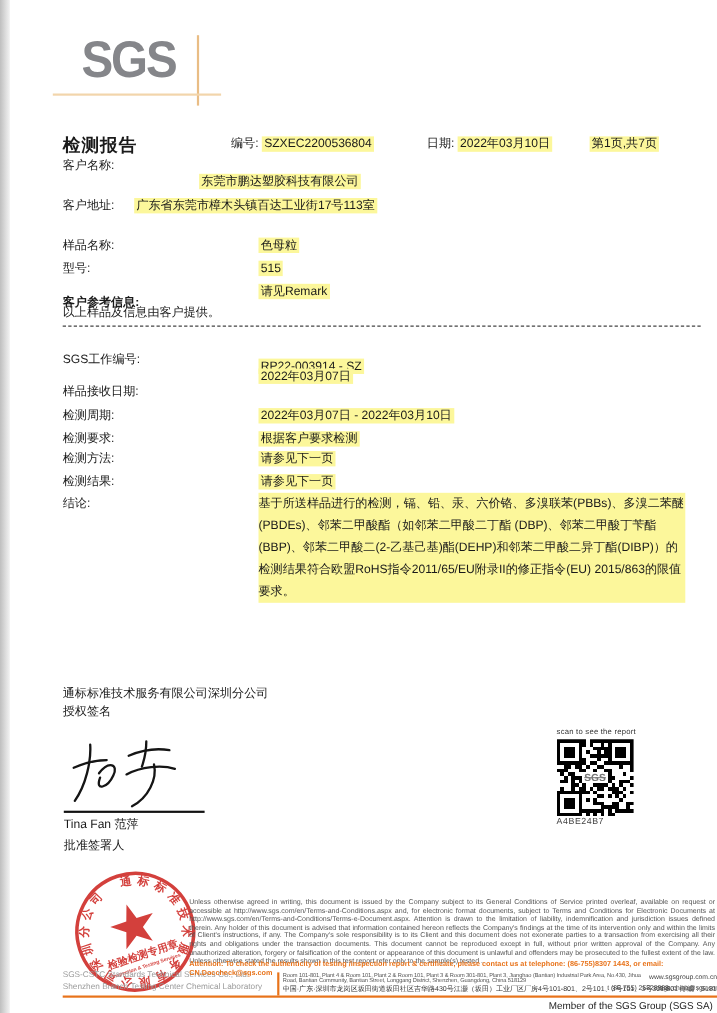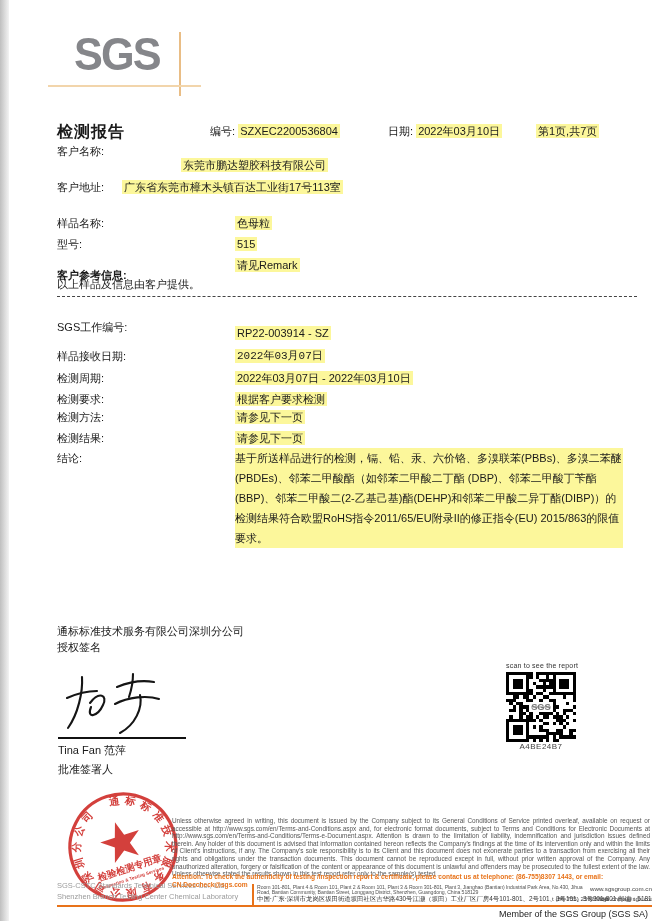--- a/index.html
+++ b/index.html
@@ -79,21 +79,21 @@
   <div class="abs t" style="left:235px; top:237px;"><span class="hl">515</span></div>
   <div class="abs t row-label" style="top:268px;font-weight:bold;">客户参考信息:</div>
   <div class="abs t" style="left:235px; top:258px;"><span class="hl">请见Remark</span></div>
   <div class="abs t row-label" style="top:277px;">以上样品及信息由客户提供。</div>
 
   <div class="abs dashedline" style="left:57px; top:296px; width:580px;"></div>
 
   <div class="abs t row-label" style="top:320px;">SGS工作编号:</div>
   <div class="abs t" style="left:235px; top:326px;"><span class="hl">RP22-003914 - SZ</span></div>
   <div class="abs t row-label" style="top:349px;">样品接收日期:</div>
-  <div class="abs t" style="left:235px; top:349px;font-family:Liberation Mono, monospace;"><span class="hl">2022年03月07日</span></div>
+  <div class="abs t" style="left:235px; top:335px;"><span class="hl">2022年03月07日</span></div>
   <div class="abs t row-label" style="top:371px;">检测周期:</div>
   <div class="abs t" style="left:235px; top:371px;"><span class="hl">2022年03月07日 - 2022年03月10日</span></div>
   <div class="abs t row-label" style="top:392px;">检测要求:</div>
   <div class="abs t" style="left:235px; top:392px;"><span class="hl">根据客户要求检测</span></div>
   <div class="abs t row-label" style="top:410px;">检测方法:</div>
   <div class="abs t" style="left:235px; top:410px;"><span class="hl">请参见下一页</span></div>
   <div class="abs t row-label" style="top:431px;">检测结果:</div>
   <div class="abs t" style="left:235px; top:431px;"><span class="hl">请参见下一页</span></div>
 
   <div class="abs t row-label" style="top:451px;">结论:</div>
@@ -254,21 +254,21 @@
       <rect x="1" y="1" width="5" height="5" fill="#fff"></rect>
       <rect x="2" y="2" width="3" height="3" fill="#000"></rect>
       <rect x="14" y="0" width="7" height="7" fill="#000"></rect>
       <rect x="15" y="1" width="5" height="5" fill="#fff"></rect>
       <rect x="16" y="2" width="3" height="3" fill="#000"></rect>
       <rect x="0" y="14" width="7" height="7" fill="#000"></rect>
       <rect x="1" y="15" width="5" height="5" fill="#fff"></rect>
       <rect x="2" y="16" width="3" height="3" fill="#000"></rect>
       <text x="10.5" y="11.3" text-anchor="middle" font-size="2.8" font-weight="bold" fill="#777" text-decoration="line-through">SGS</text>
     </svg>
-  <div class="abs qr-code-label" style="left:506px; top:742px; width:70px; text-align:center;">A4BE24B7</div>
+  <div class="abs qr-code-label" style="left:506px; top:742px; width:70px; text-align:left;">A4BE24B7</div>
 
   <svg class="abs" style="left:64px; top:788px; opacity:.92;" width="118" height="118" viewBox="0 0 118 118">
     <g transform="rotate(-18 59 59)">
       <circle cx="59" cy="59" r="53" fill="none" stroke="#d0302c" stroke-width="3.2"></circle>
       <defs>
         <path id="ringpath" d="M 59,16 A 43,43 0 1 1 58.99,16"></path>
       </defs>
       <text font-size="10.5" fill="#d0302c" letter-spacing="4.5" font-weight="bold">
         <textPath href="#ringpath" id="stamp-ring-text">通标标准技术服务有限公司深圳分公司</textPath>
       </text>

